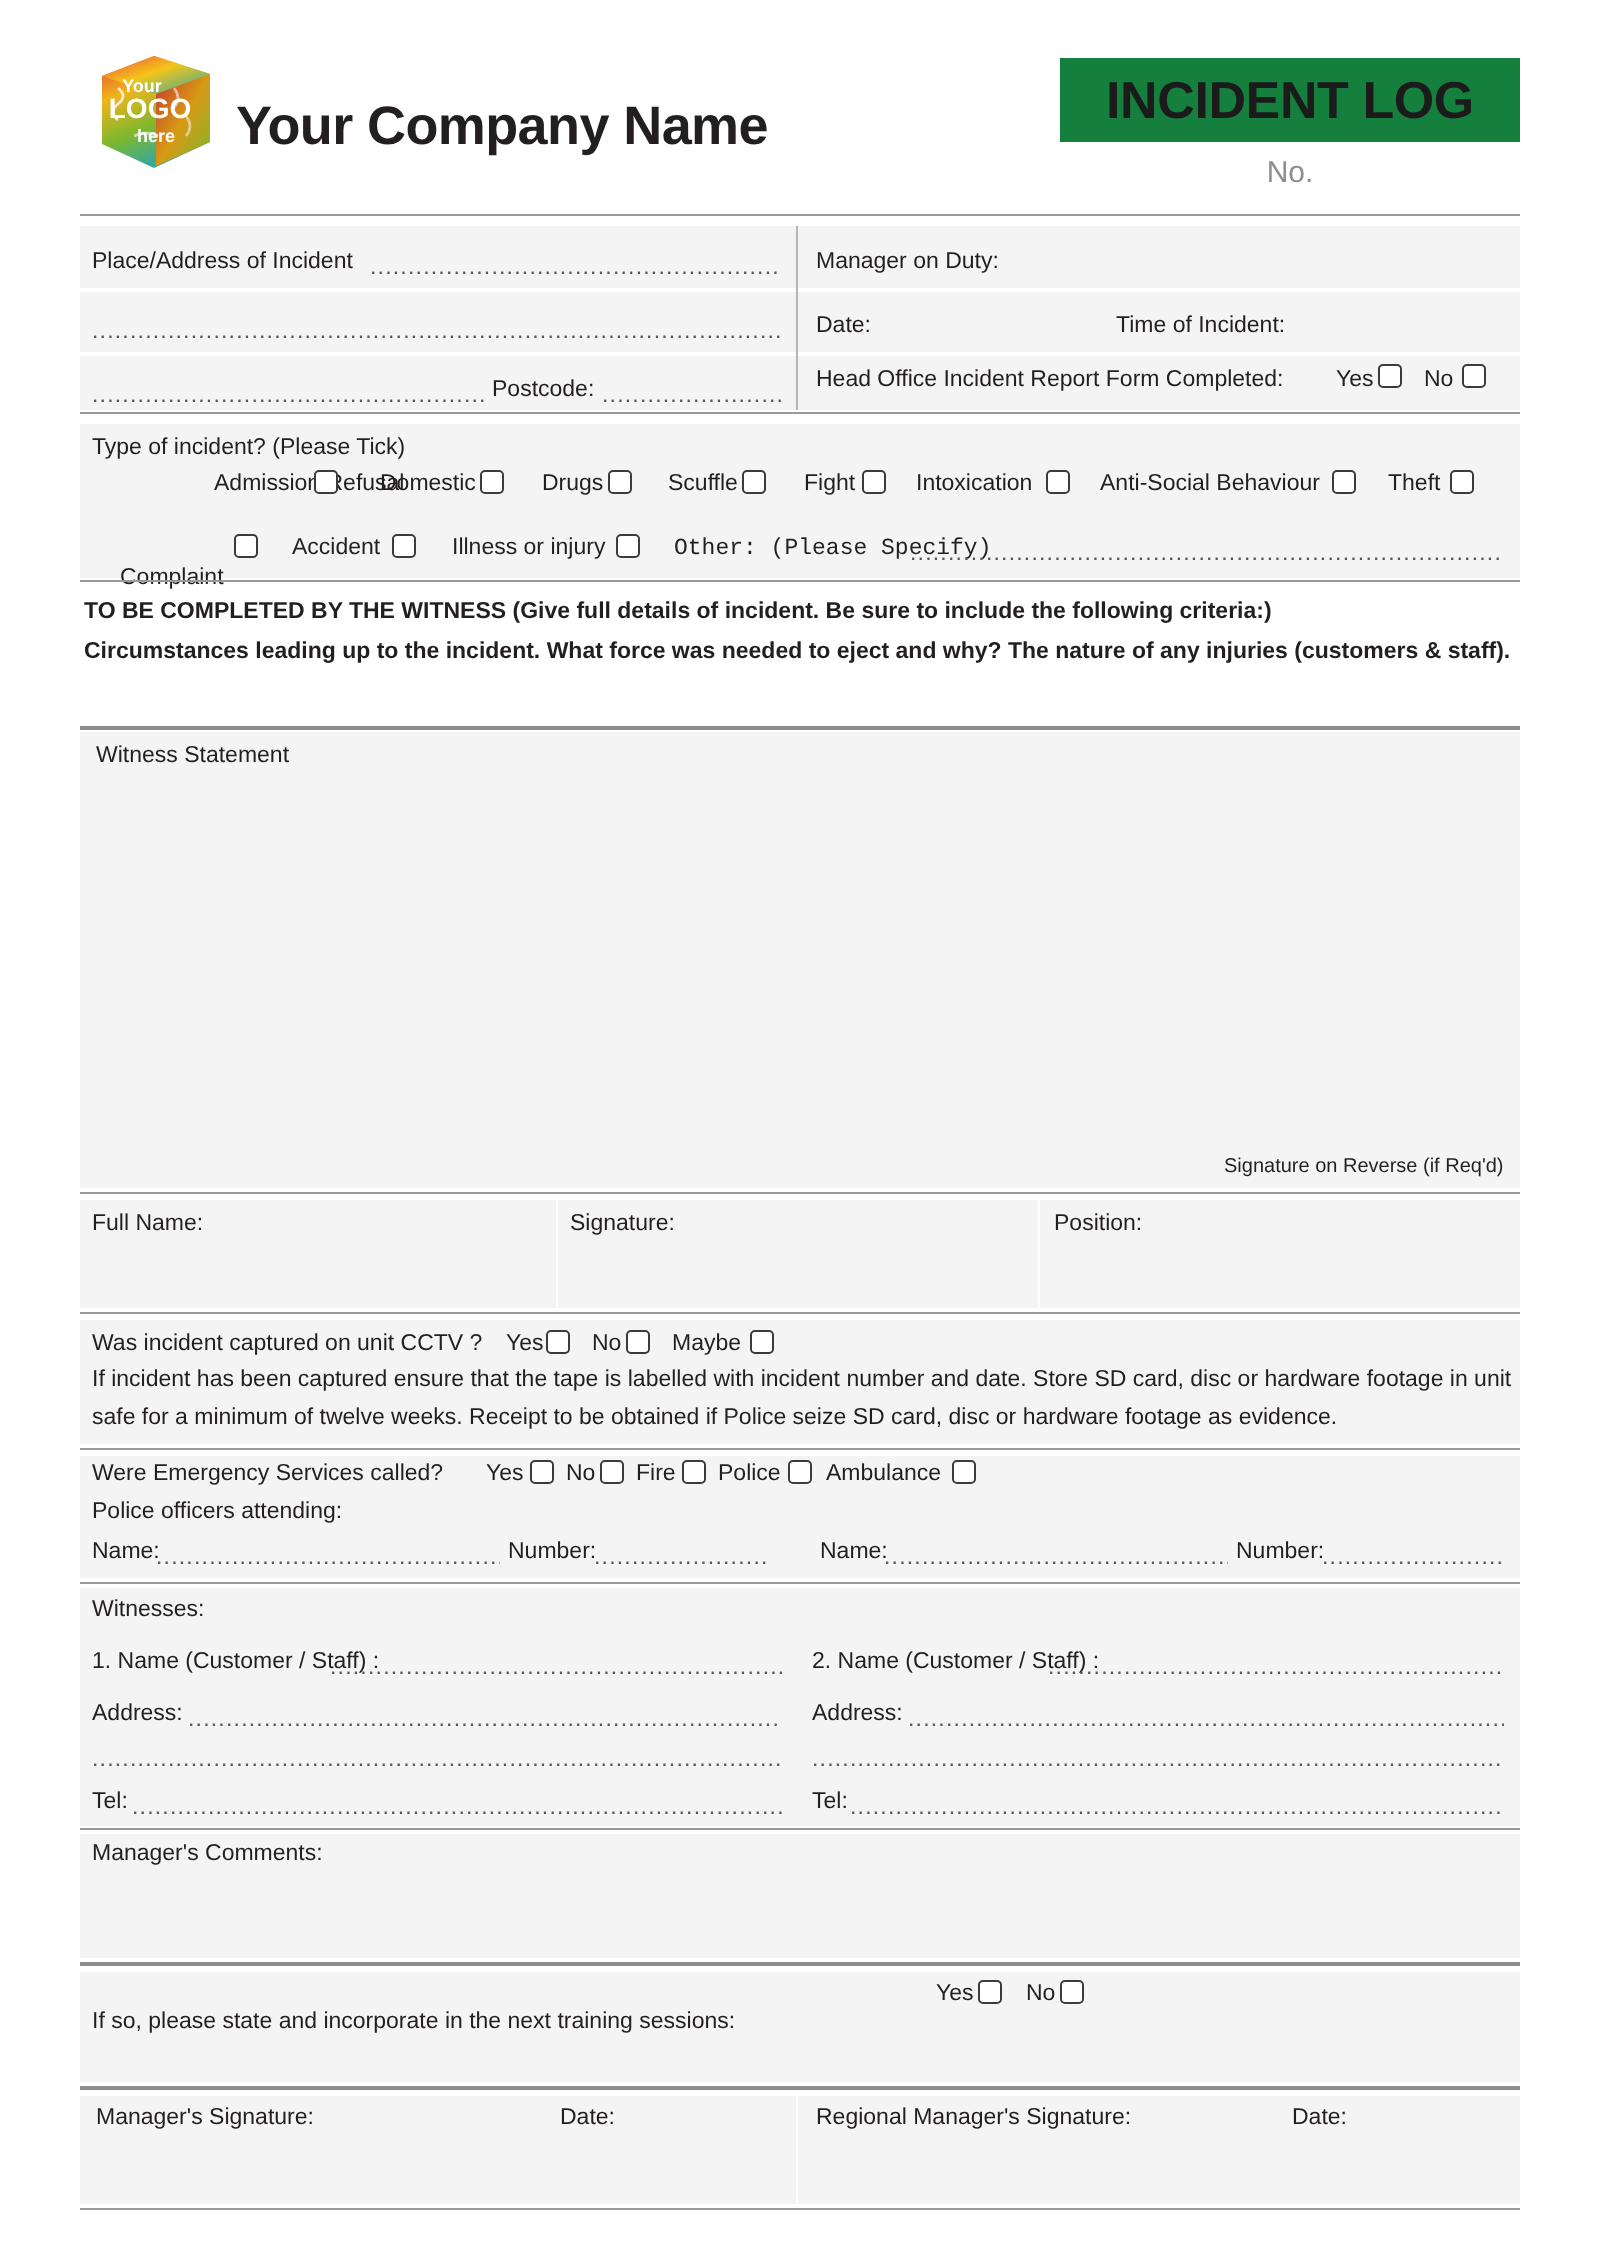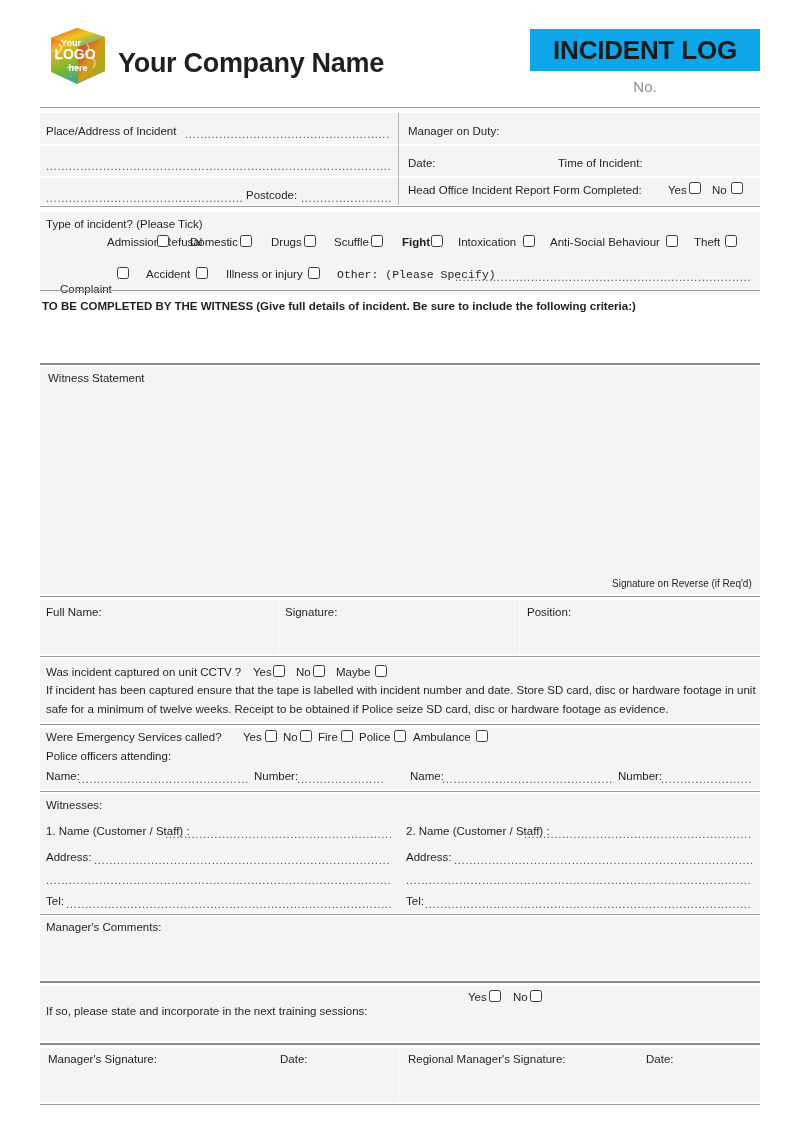--- a/index.html
+++ b/index.html
@@ -44,21 +44,21 @@
     font-weight: bold;
     letter-spacing: -0.3px;
     color: #231f20;
     white-space: nowrap;
   }
 
   .incident-badge {
     position: absolute;
     left: 490px; top: 11px;
     width: 230px; height: 42px;
-    background: #0ea5e9;
+    background: #15803d;
     display: flex;
     align-items: center;
     justify-content: center;
   }
   .incident-badge span {
     font-size: 26px;
     font-weight: bold;
     letter-spacing: -0.2px;
     color: #1b1b1b;
   }
@@ -237,21 +237,21 @@
 
   <div class="lbl" style="left:190px; top:237px;">Domestic</div>
   <div class="cbx" style="left:240px; top:235px;"></div>
 
   <div class="lbl" style="left:271px; top:237px;">Drugs</div>
   <div class="cbx" style="left:304px; top:235px;"></div>
 
   <div class="lbl" style="left:334px; top:237px;">Scuffle</div>
   <div class="cbx" style="left:371px; top:235px;"></div>
 
-  <div class="lbl" style="left:402px; top:237px;font-weight:bold;">Fight</div>
+  <div class="lbl" style="left:402px; top:237px;">Fight</div>
   <div class="cbx" style="left:431px; top:235px;"></div>
 
   <div class="lbl" style="left:458px; top:237px;">Intoxication</div>
   <div class="cbx" style="left:523px; top:235px;"></div>
 
   <div class="lbl" style="left:550px; top:237px;">Anti-Social Behaviour</div>
   <div class="cbx" style="left:666px; top:235px;"></div>
 
   <div class="lbl" style="left:694px; top:237px;">Theft</div>
   <div class="cbx" style="left:725px; top:235px;"></div>
@@ -264,20 +264,21 @@
 
   <div class="lbl" style="left:226px; top:269px;">Illness or injury</div>
   <div class="cbx" style="left:308px; top:267px;"></div>
 
   <div class="lbl" style="left:337px; top:269px;font-family:Liberation Mono, monospace;">Other: (Please Specify)</div>
   <div class="dots" style="left:455px; top:272px; width:297px;">............................................................................................................................................................................................</div>
 
   <div class="rule" style="left:40px; top:290px; width:720px;"></div>
 
   <div class="instr" style="left:42px; top:301px;">TO BE COMPLETED BY THE WITNESS (Give full details of incident. Be sure to include the following criteria:)</div>
+  <div class="instr" style="left:42px; top:321px;">Circumstances leading up to the incident. What force was needed to eject and why? The nature of any injuries (customers &amp; staff).</div>
 
   <div class="rule thick" style="left:40px; top:363px; width:720px;"></div>
   <div class="witness-box" style="left:40px; top:366px; width:720px; height:228px;"></div>
   <div class="lbl" style="left:48px; top:373px;">Witness Statement</div>
   <div class="continue-note" style="left:612px; top:578px;">Signature on Reverse (if Req'd)</div>
   <div class="rule" style="left:40px; top:596px; width:720px;"></div>
 
   <div class="panel" style="left:40px; top:600px; width:720px; height:54px;"></div>
   <div class="vdiv" style="left:278px; top:600px; height:54px;"></div>
   <div class="vdiv" style="left:519px; top:600px; height:54px;"></div>

